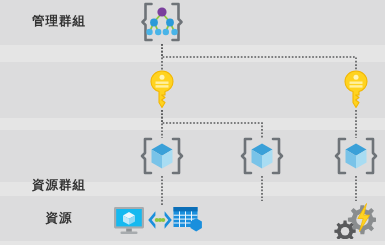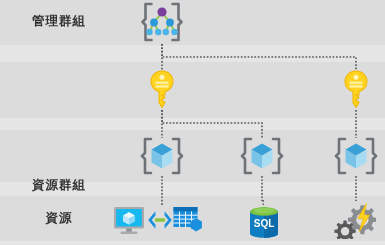--- a/index.html
+++ b/index.html
@@ -187,31 +187,20 @@
         <line x1="1.5" y1="15.1" x2="25.5" y2="15.1"></line>
         <line x1="1.5" y1="19.0" x2="25.5" y2="19.0"></line>
         <line x1="7.5" y1="7.4" x2="7.5" y2="23"></line>
         <line x1="13.5" y1="7.4" x2="13.5" y2="23"></line>
         <line x1="19.5" y1="7.4" x2="19.5" y2="23"></line>
       </g>
       <polygon points="24.2,14.2 29.9,17.5 29.9,24.1 24.2,27.4 18.5,24.1 18.5,17.5" fill="#1a8fdd"></polygon>
     </svg>
   </div>
 
-  <div class="node" style="left:264px;top:220px;">
-    <svg class="icon-svg" width="38" height="42" viewBox="0 0 38 42">
-      <path d="M18.2,1 L18.2,7.5" stroke="#58595b" stroke-width="1.4" stroke-dasharray="1.7 1.7" fill="none"></path>
-      <ellipse cx="19" cy="9.2" rx="3.1" ry="1.5" fill="#7ac143"></ellipse>
-      <path d="M5,12.5 L5,34.5 C5,37 11.3,38.8 19,38.8 C26.7,38.8 33,37 33,34.5 L33,12.5 Z" fill="#0f7dc2"></path>
-      <path d="M19,12.5 L19,38.8 C26.7,38.8 33,37 33,34.5 L33,12.5 Z" fill="#0c6cab"></path>
-      <ellipse cx="19" cy="12.5" rx="14" ry="4.3" fill="#7ac143"></ellipse>
-      <ellipse cx="19" cy="11.6" rx="10.2" ry="2.9" fill="#8dd055"></ellipse>
-      <text x="19" y="28" text-anchor="middle" font-family="Liberation Sans, sans-serif" font-size="10" font-weight="bold" fill="#ffffff">SQL</text>
-    </svg>
-  </div>
 
   <div class="node" style="left:355px;top:220px;">
     <svg class="icon-svg" width="42" height="38" viewBox="0 0 42 38">
       <g fill="#8a8d8f">
         <path d="M26.5,4.2 L30.3,4.2 L30.9,8.1 L34.3,9.6 L37.3,7.1 L40,9.8 L37.5,12.8 L39,16.2 L42.9,16.8 L42.9,20.6 L39,21.2 L37.5,24.6 L40,27.6 L37.3,30.3 L34.3,27.8 L30.9,29.3 L30.3,33.2 L26.5,33.2 L25.9,29.3 L22.5,27.8 L19.5,30.3 L16.8,27.6 L19.3,24.6 L17.8,21.2 L13.9,20.6 L13.9,16.8 L17.8,16.2 L19.3,12.8 L16.8,9.8 L19.5,7.1 L22.5,9.6 L25.9,8.1 Z"></path>
       </g>
       <circle cx="28.4" cy="18.7" r="6.2" fill="#dcdcdd"></circle>
       <g fill="#58595b">
         <path d="M9.6,19.6 L12.5,19.6 L12.9,22.4 L15.4,23.5 L17.6,21.7 L19.6,23.7 L17.8,25.9 L18.9,28.4 L21.7,28.8 L21.7,31.7 L18.9,32.1 L17.8,34.6 L19.6,36.8 L17.6,38.8 L15.4,37 L12.9,38.1 L12.5,40.9 L9.6,40.9 L9.2,38.1 L6.7,37 L4.5,38.8 L2.5,36.8 L4.3,34.6 L3.2,32.1 L0.4,31.7 L0.4,28.8 L3.2,28.4 L4.3,25.9 L2.5,23.7 L4.5,21.7 L6.7,23.5 L9.2,22.4 Z"></path>
       </g>

